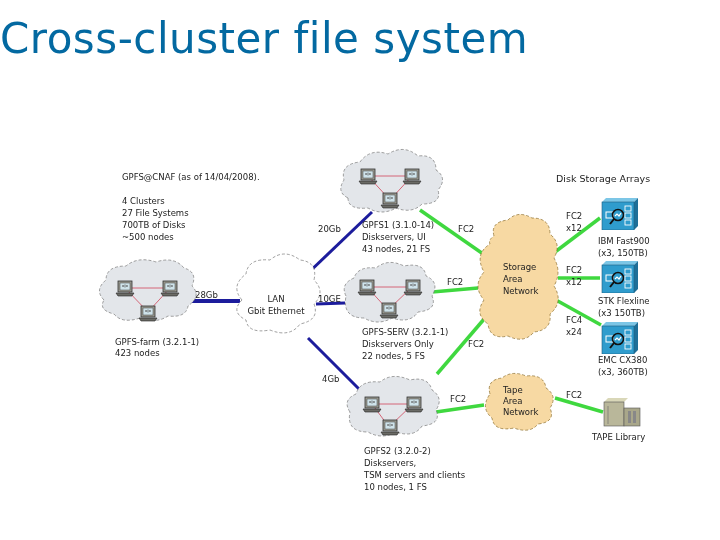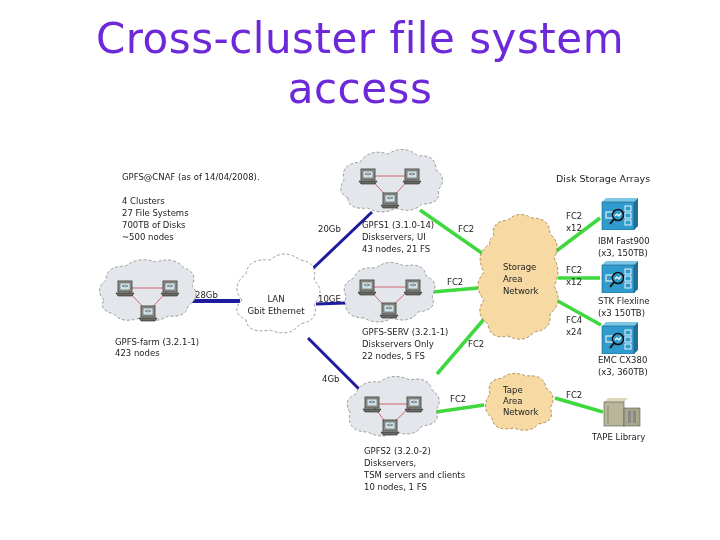--- a/index.html
+++ b/index.html
@@ -1,27 +1,26 @@
 <!DOCTYPE html>
 <html><head>
 <meta charset="utf-8">
 <style>
   html, body { margin:0; padding:0; background:#ffffff; }
   body { width:720px; height:540px; position:relative; overflow:hidden; font-family:"DejaVu Sans", sans-serif; }
-  .title { position:absolute; left:0; top:14px; width:720px; text-align:center; font-family:"DejaVu Sans", sans-serif; font-size:42px; line-height:50px; color:#6d28d9; letter-spacing:0.5px; }
+  .title { position:absolute; left:0; top:14px; width:720px; text-align:left; font-family:"DejaVu Sans", sans-serif; font-size:42px; line-height:50px; color:#0369a1; letter-spacing:0.5px; }
   svg#diagram { position:absolute; left:0; top:0; }
   .lbl { font-family:"DejaVu Sans", sans-serif; font-size:8.5px; fill:#222; }
   .lbl-lg { font-family:"DejaVu Sans", sans-serif; font-size:9.5px; fill:#222; }
 </style>
 </head>
 <body>
 
 <div class="title">
   <div>Cross-cluster file system</div>
-  <div>access</div>
 </div>
 
 <svg id="diagram" width="720" height="540" viewBox="0 0 720 540">
   <defs>
     <symbol id="laptop" viewBox="0 0 20 18">
       <rect x="3" y="1" width="14" height="11" fill="#9a9a90" stroke="#333" stroke-width="0.8"></rect>
       <rect x="5" y="3" width="10" height="7" fill="#cfe3ea" stroke="#444" stroke-width="0.5"></rect>
       <path d="M7 6 q3 -2 6 0 q-3 2 -6 0z" fill="none" stroke="#555" stroke-width="0.6"></path>
       <polygon points="1,13 19,13 17,16 3,16" fill="#6b6b66" stroke="#222" stroke-width="0.6"></polygon>
     </symbol>

